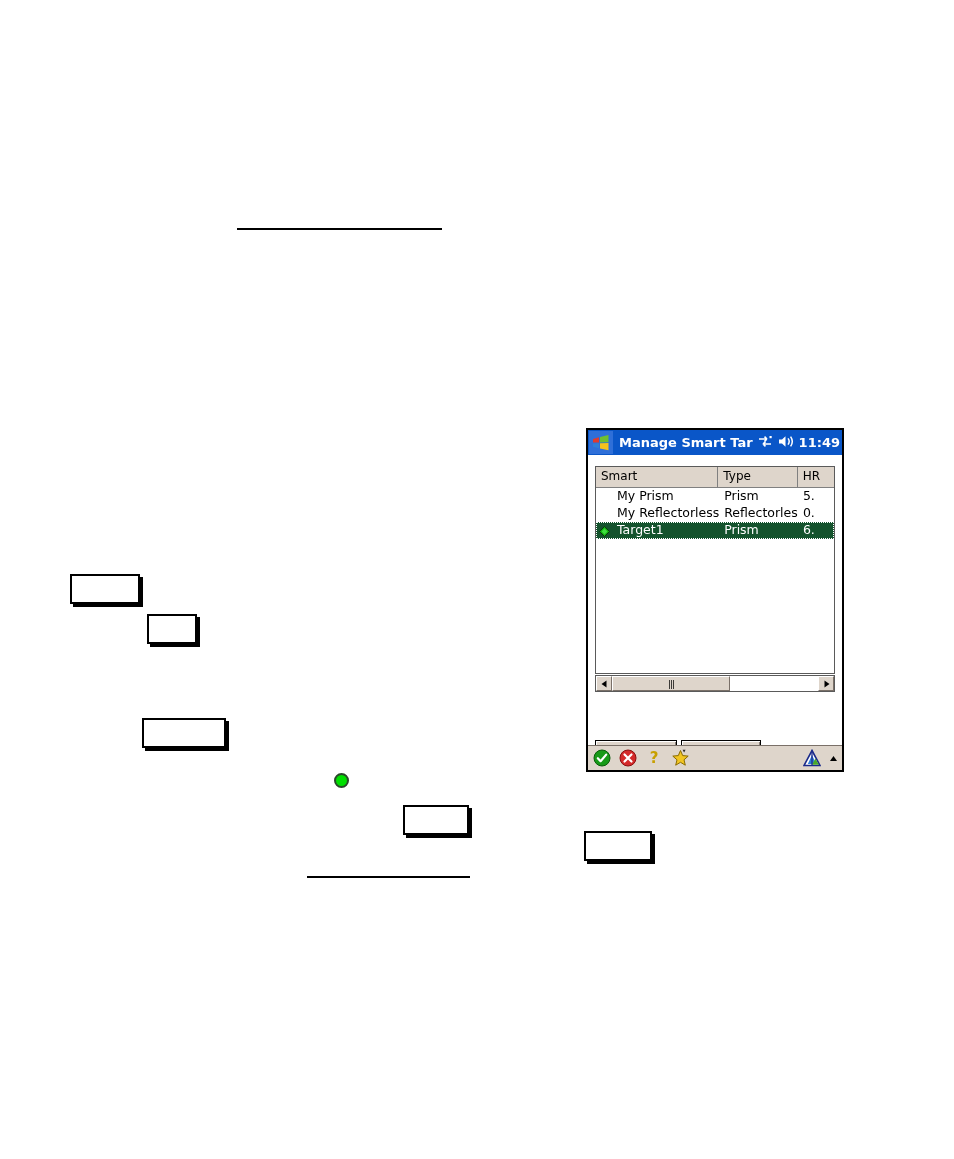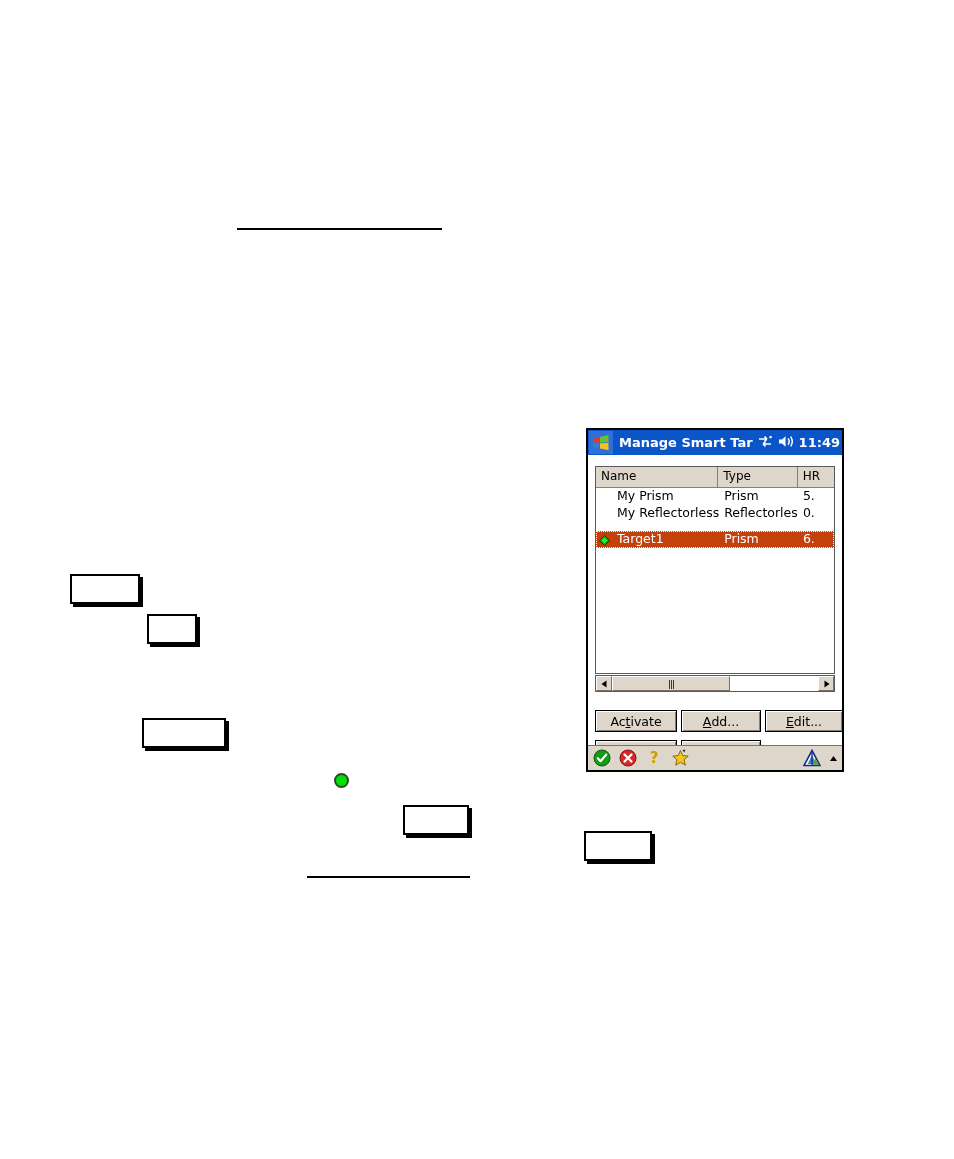--- a/index.html
+++ b/index.html
@@ -129,25 +129,24 @@
   .col-type  { width: 88px; }
   .col-hr    { width: 40px; border-right: none !important; }
 
   .lv-row {
     display: flex;
     height: 17px;
     font-size: 12.5px;
     position: relative;
   }
   .lv-row.selected {
-    background: #c2410c;
+    background: #14532d;
     color: #ffffff;
     outline: 1px dotted #ffffff;
     outline-offset: -1px;
-    margin-top: 9px;
   }
   .cell {
     box-sizing: border-box;
     overflow: hidden;
     white-space: nowrap;
     padding-left: 5px;
   }
   .cell.c-name { width: 136px; padding-left: 21px; }
   .cell.c-type { width: 88px; }
   .cell.c-hr   { width: 40px; }
@@ -303,21 +302,21 @@
       </span>
     </div>
     <div class="title-clock">11:49</div>
   </div>
 
   <div class="client">
 
     <div class="listview">
 
       <div class="lv-header">
-        <div class="col-name">Name</div>
+        <div class="col-name">Smart</div>
         <div class="col-type">Type</div>
         <div class="col-hr">HR</div>
       </div>
 
       <div class="lv-row">
         <div class="cell c-name">My Prism</div>
         <div class="cell c-type">Prism</div>
         <div class="cell c-hr">5.</div>
       </div>
 
@@ -351,39 +350,20 @@
         <span class="sb-grip">|||</span>
       </div>
       <div class="sb-track"></div>
       <div class="sb-arrow">
         <svg width="7" height="8" viewBox="0 0 7 8">
             <polygon points="1.5,0.5 1.5,7.5 6.5,4" fill="#000"></polygon>
           </svg>
       </div>
     </div>
 
-    <div class="btn-row r1">
-      <div class="pda-btn w-activate">
-          <span>Ac</span>
-          <u>t</u>
-          <span>ivate</span>
-        </div>
-
-      <div class="pda-btn w-add">
-          <span></span>
-          <u>A</u>
-          <span>dd...</span>
-        </div>
-
-      <div class="pda-btn w-edit">
-          <span></span>
-          <u>E</u>
-          <span>dit...</span>
-        </div>
-    </div>
 
     <div class="btn-row r2">
       <div class="pda-btn w-sort">
           <span></span>
           <u>S</u>
           <span>ort</span>
         </div>
 
       <div class="pda-btn w-delete">
           <span></span>

